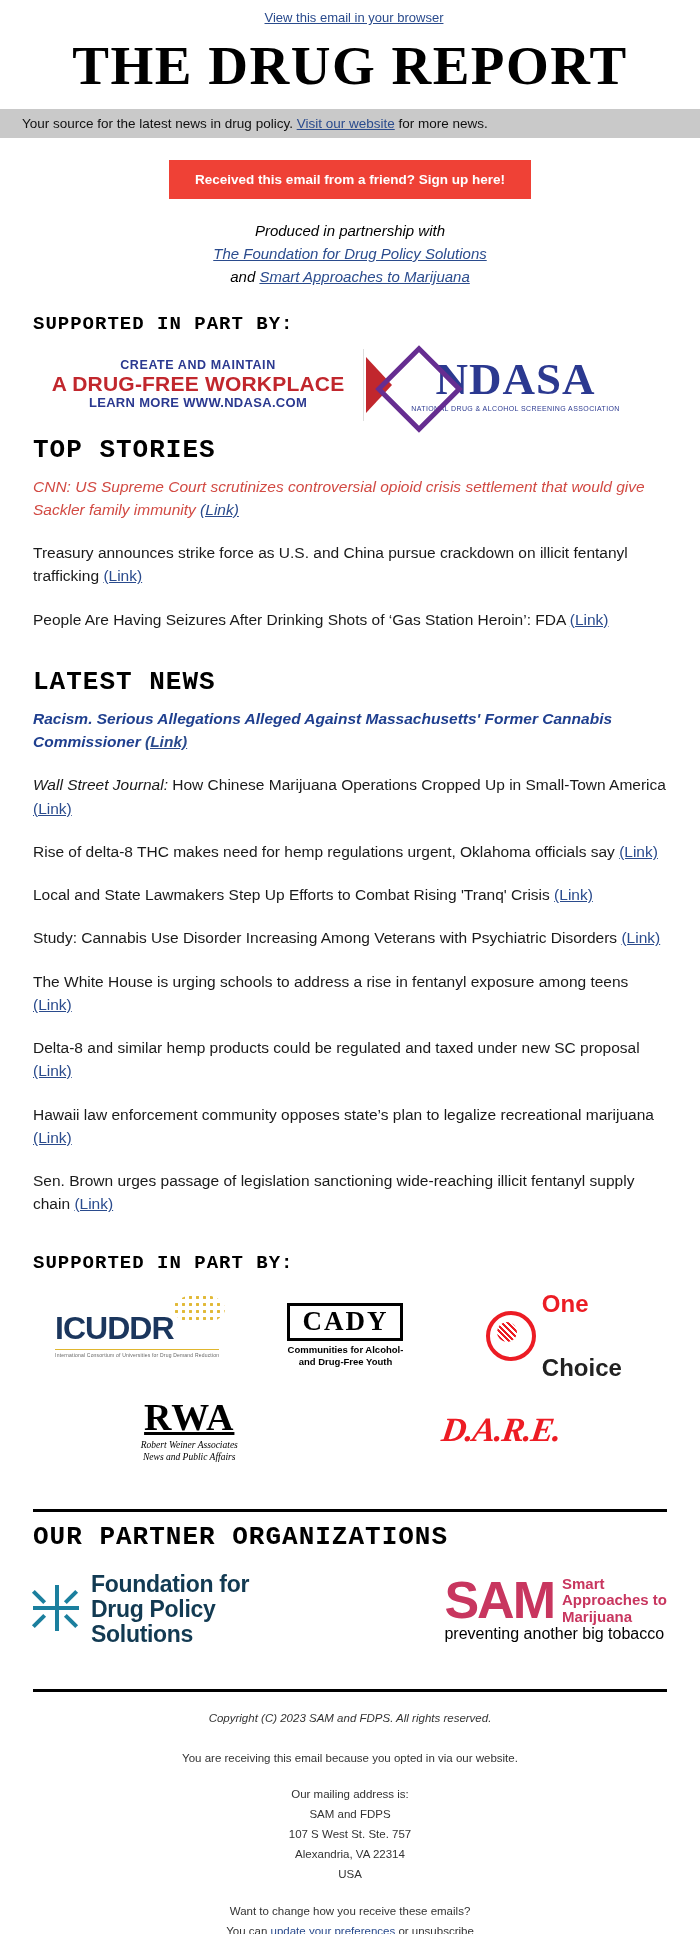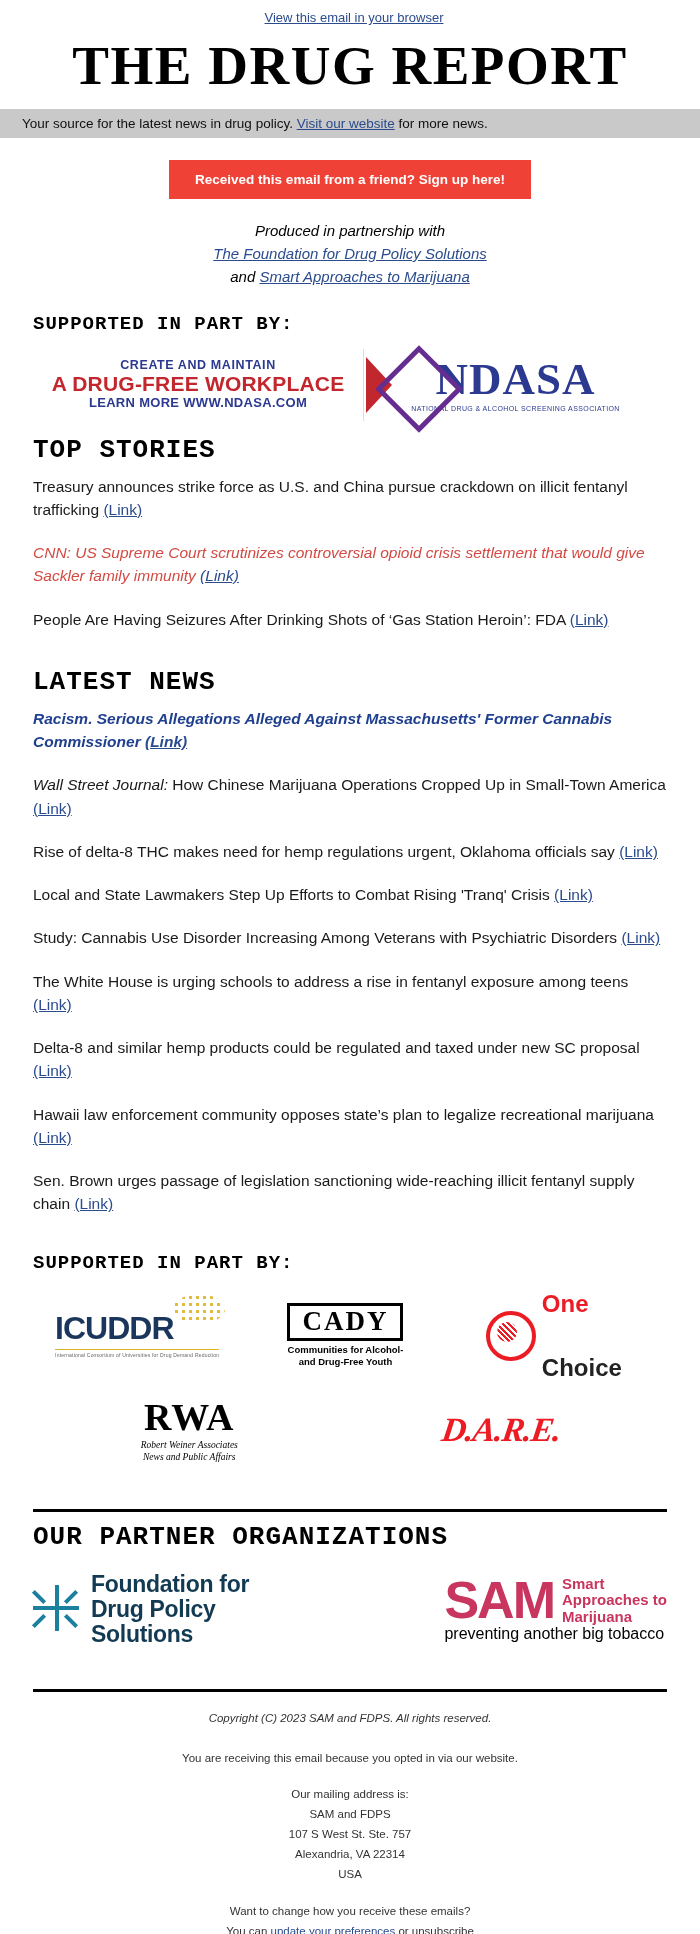--- a/index.html
+++ b/index.html
@@ -298,20 +298,21 @@
     font-size: 24px; font-weight: bold; color: #222; margin-top: 40px;
   }
 
   
   .rwa .word {
     font-family: "Liberation Serif", serif;
     font-weight: bold;
     font-size: 38px;
     letter-spacing: 1px;
     line-height: 1;
+    text-decoration: underline;
   }
   .rwa .tag {
     font-family: "Liberation Serif", serif;
     font-size: 9.5px;
     font-style: italic;
     margin-top: 3px;
     line-height: 1.3;
   }
 
   
@@ -440,26 +441,26 @@
     <div class="ndasa-right">
       <div class="ndasa-chevron"></div>
       <div class="ndasa-diamond"></div>
       <div class="brand">NDASA</div>
       <div class="sub">NATIONAL DRUG &amp; ALCOHOL SCREENING ASSOCIATION</div>
     </div>
   </div>
 
   <div class="sec-head big">TOP STORIES</div>
   <div class="stories">
-    <p class="story">
-      <span>Treasury announces strike force as U.S. and China pursue crackdown on illicit fentanyl trafficking</span>
-      <a class="link" href="#">(Link)</a>
-    </p>
     <p class="story italic-red">
       <span>CNN: US Supreme Court scrutinizes controversial opioid crisis settlement that would give Sackler family immunity</span>
+      <a class="link" href="#">(Link)</a>
+    </p>
+    <p class="story">
+      <span>Treasury announces strike force as U.S. and China pursue crackdown on illicit fentanyl trafficking</span>
       <a class="link" href="#">(Link)</a>
     </p>
     <p class="story">
       <span>People Are Having Seizures After Drinking Shots of ‘Gas Station Heroin’: FDA</span>
       <a class="link" href="#">(Link)</a>
     </p>
   </div>
 
   <div class="sec-head big">LATEST NEWS</div>
   <div class="stories">

